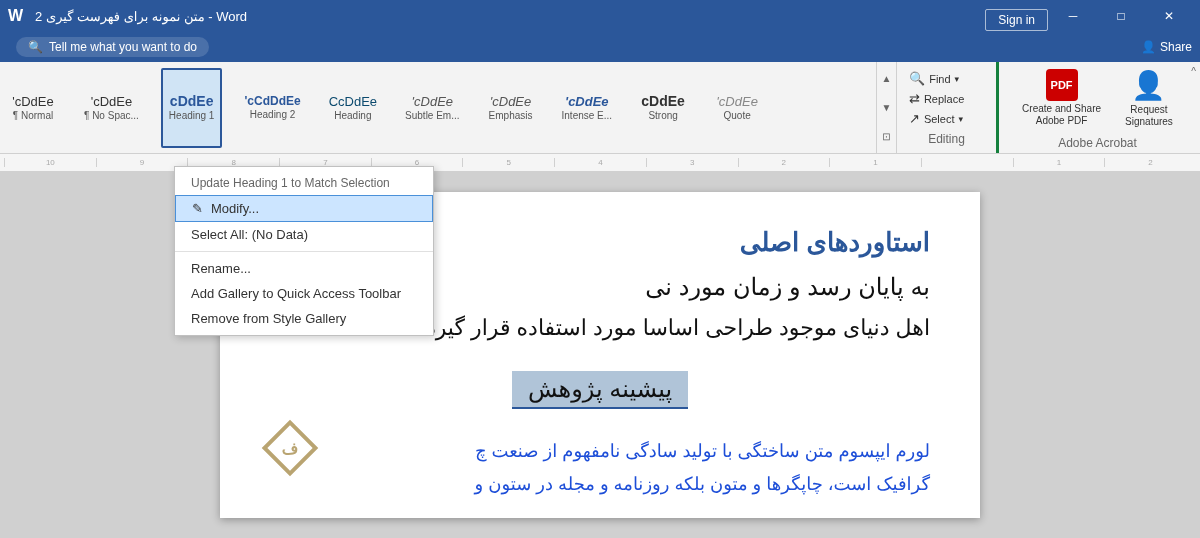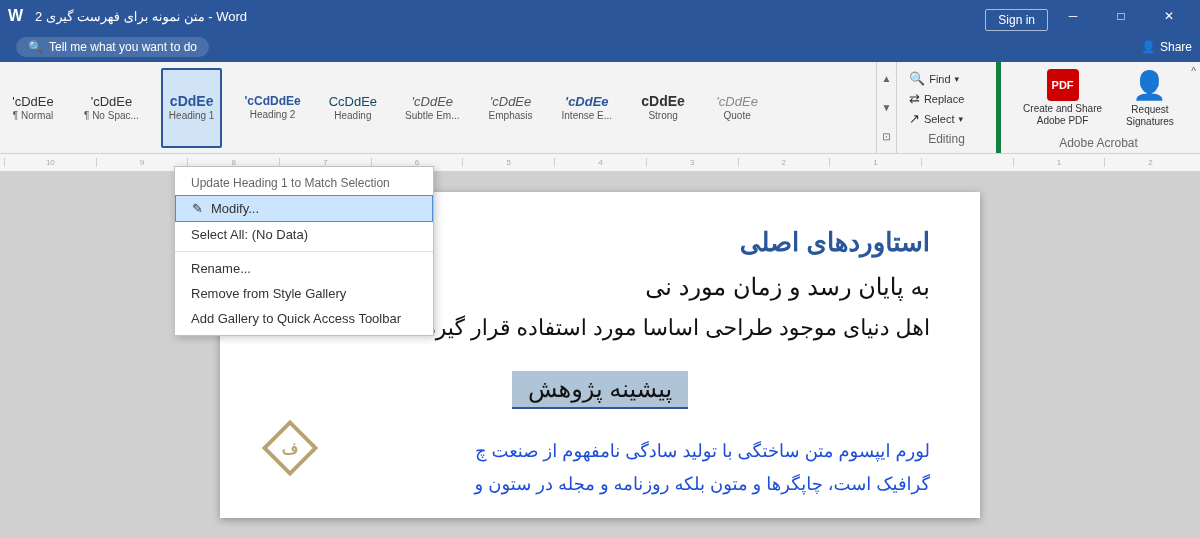--- a/index.html
+++ b/index.html
@@ -105,21 +105,21 @@
     .ribbon-btn {
       display: flex; align-items: center; gap: 4px;
       padding: 2px 4px; border-radius: 2px; cursor: pointer;
       font-size: 11px; color: #333;
     }
     .ribbon-btn .btn-icon { font-size: 13px; }
 
     
     .adobe-section {
       display: flex; flex-direction: column;
-      border-left: 5px solid #15803d;
+      border-left: 3px solid #15803d;
       padding: 4px 8px;
       justify-content: center;
       align-items: center;
       min-width: 200px;
     }
     .adobe-buttons { display: flex; gap: 8px; }
     .adobe-btn {
       display: flex; flex-direction: column; align-items: center; gap: 2px;
       padding: 4px 8px; cursor: pointer; font-size: 10px; color: #333;
     }
@@ -375,24 +375,24 @@
       <span>Modify...</span>
     </div>
     <div class="ctx-item">
       <span>Select All: (No Data)</span>
     </div>
     <div class="ctx-separator"></div>
     <div class="ctx-item">
       <span>Rename...</span>
     </div>
     <div class="ctx-item">
+      <span>Add Gallery to Quick Access Toolbar</span>
+    </div>
+    <div class="ctx-item">
       <span>Remove from Style Gallery</span>
-    </div>
-    <div class="ctx-item">
-      <span>Add Gallery to Quick Access Toolbar</span>
     </div>
   </div>
 </div>
 
 <div class="ruler">
   <div class="ruler-marks">
     <div class="ruler-mark">10</div>
     <div class="ruler-mark">9</div>
     <div class="ruler-mark">8</div>
     <div class="ruler-mark">7</div>

